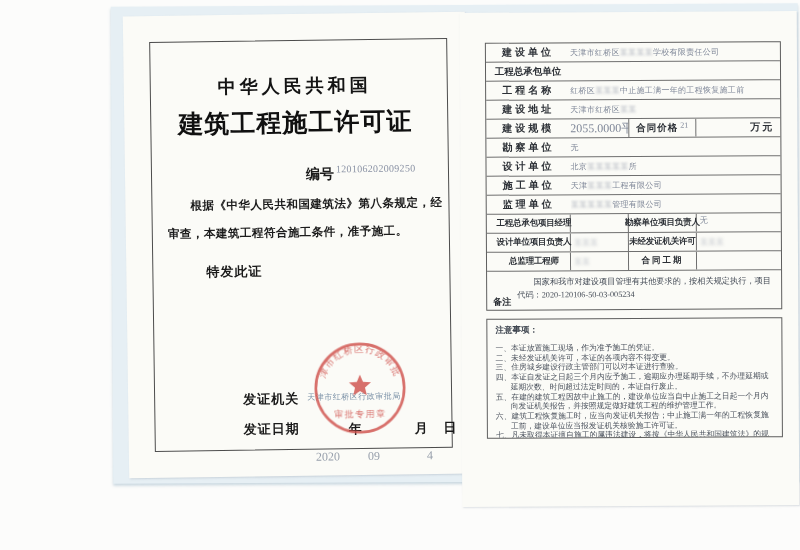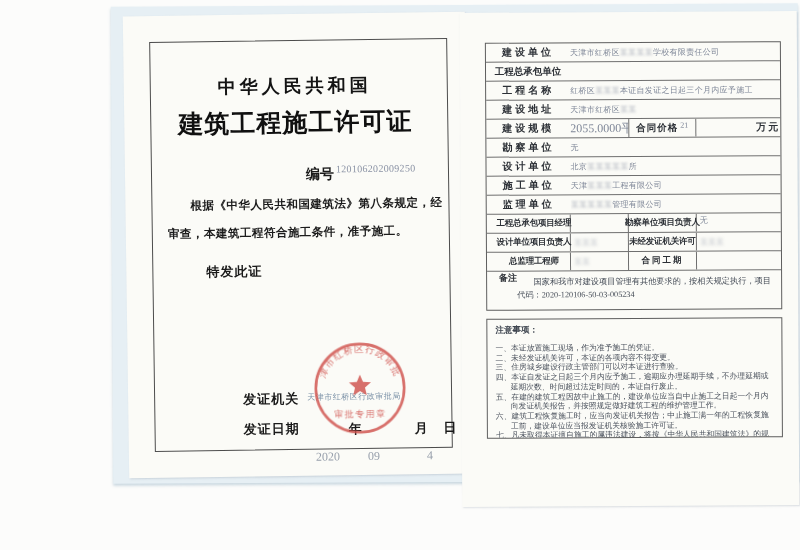--- a/index.html
+++ b/index.html
@@ -68,35 +68,35 @@
   .flabel.sp{letter-spacing:3px;}
   .flabel.long{font-size:9.5px;letter-spacing:0;}
   .fval{flex:1;font-size:8px;color:#7f8798;letter-spacing:.3px;white-space:nowrap;overflow:hidden;}
   .bl{filter:blur(1.3px);opacity:.6;color:#8d94a4;}
   .bl2{filter:blur(1.8px);opacity:.45;color:#8d94a4;font-size:8px;}
   .c-val{width:58px;flex:0 0 58px;font-size:12px;color:#7f8798;white-space:nowrap;overflow:hidden;}
   .c-price{width:68px;flex:0 0 68px;border-left:1px solid #6f6f6f;border-right:1px solid #6f6f6f;
     box-sizing:border-box;height:100%;display:flex;align-items:center;justify-content:center;
     font-size:9.5px;font-weight:600;letter-spacing:1px;color:#2c3036;white-space:nowrap;}
   .price-num{font-size:8px;font-weight:normal;color:#7f8798;margin-left:2px;letter-spacing:0;}
-  .c-unit{flex:1;text-align:right;font-size:10px;font-weight:600;
+  .c-unit{flex:1;text-align:right;padding-right:6px;font-size:10px;font-weight:600;
     letter-spacing:2px;color:#2c3036;}
   .c1{width:84px;flex:0 0 84px;border-right:1px solid #6f6f6f;box-sizing:border-box;height:100%;
     display:flex;align-items:center;justify-content:center;font-size:8.5px;font-weight:600;
     color:#2c3036;white-space:nowrap;letter-spacing:-.2px;padding-left:11px;}
   .c2{width:58px;flex:0 0 58px;border-right:1px solid #6f6f6f;box-sizing:border-box;height:100%;
     display:flex;align-items:center;padding-left:3px;font-size:8px;color:#7f8798;}
   .c3{width:68px;flex:0 0 68px;border-right:1px solid #6f6f6f;box-sizing:border-box;height:100%;
     display:flex;align-items:center;justify-content:center;font-size:8.5px;font-weight:600;
     color:#2c3036;white-space:nowrap;letter-spacing:-.2px;}
   .c3.wide{letter-spacing:2px;}
   .c4{flex:1;padding-left:3px;font-size:8px;color:#7f8798;}
   .raise{position:relative;top:-3px;}
-  .rm-label{width:30px;flex:0 0 30px;text-align:right;font-size:9px;font-weight:600;
-    color:#2c3036;padding-top:0;}
+  .rm-label{width:30px;flex:0 0 30px;text-align:center;font-size:9px;font-weight:600;
+    color:#2c3036;padding-top:24px;}
   .rm-text{flex:1;padding:5px 6px 0 0;font-size:8.2px;line-height:12.5px;
     color:#434a55;text-indent:2em;}
   .notes-box{position:absolute;left:25px;top:306px;width:296px;height:120px;
     border:1.2px solid #5e5e5e;box-sizing:border-box;padding:5px 7px 0 8px;overflow:hidden;}
   .notes-header{font-size:8.5px;font-weight:600;color:#3e454f;margin-bottom:7px;}
   .note-item{font-size:7.8px;line-height:9.7px;color:#4a515c;
     padding-left:15px;text-indent:-15px;}
 </style>
 </head>
 <body>
@@ -145,21 +145,21 @@
       <span class="fval"><span>天津市红桥区</span><span class="bl">某某某某</span><span>学校有限责任公司</span></span>
     </div>
 
     <div class="frow">
       <span class="flabel long">工程总承包单位</span>
       <span class="fval"><span></span></span>
     </div>
 
     <div class="frow">
       <span class="flabel sp">工程名称</span>
-      <span class="fval"><span>红桥区</span><span class="bl">某某某</span><span>本证自发证之日起三个月内应予施工</span></span>
+      <span class="fval"><span>红桥区</span><span class="bl">某某某</span><span>中止施工满一年的工程恢复施工前</span></span>
     </div>
 
     <div class="frow">
       <span class="flabel sp">建设地址</span>
       <span class="fval"><span>天津市红桥区</span><span class="bl">某某</span></span>
     </div>
 
     <div class="frow">
       <span class="flabel sp">建设规模</span>
       <span class="c-val">2055.0000平方米</span>

